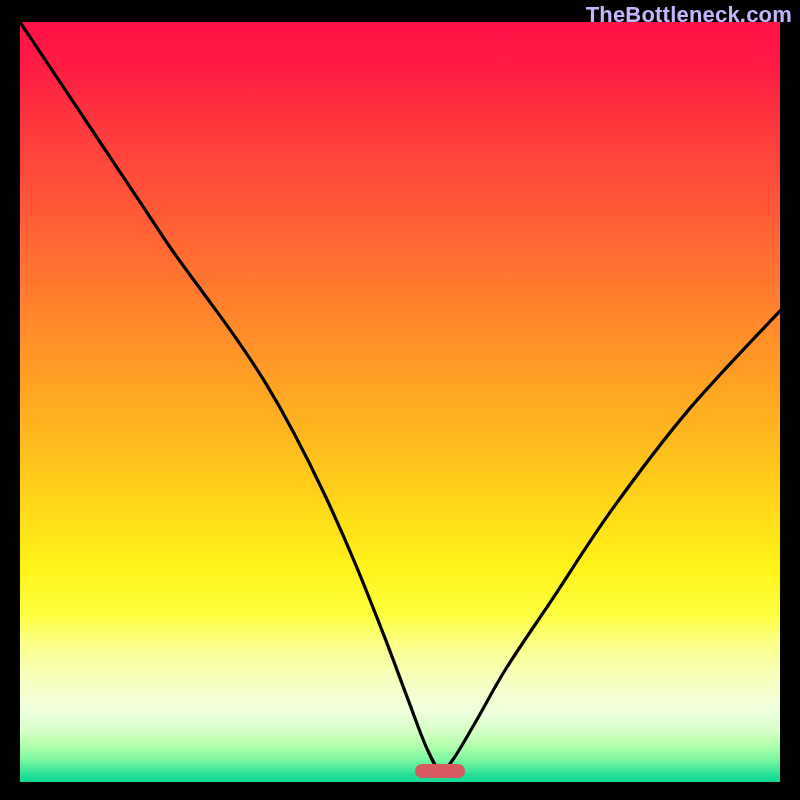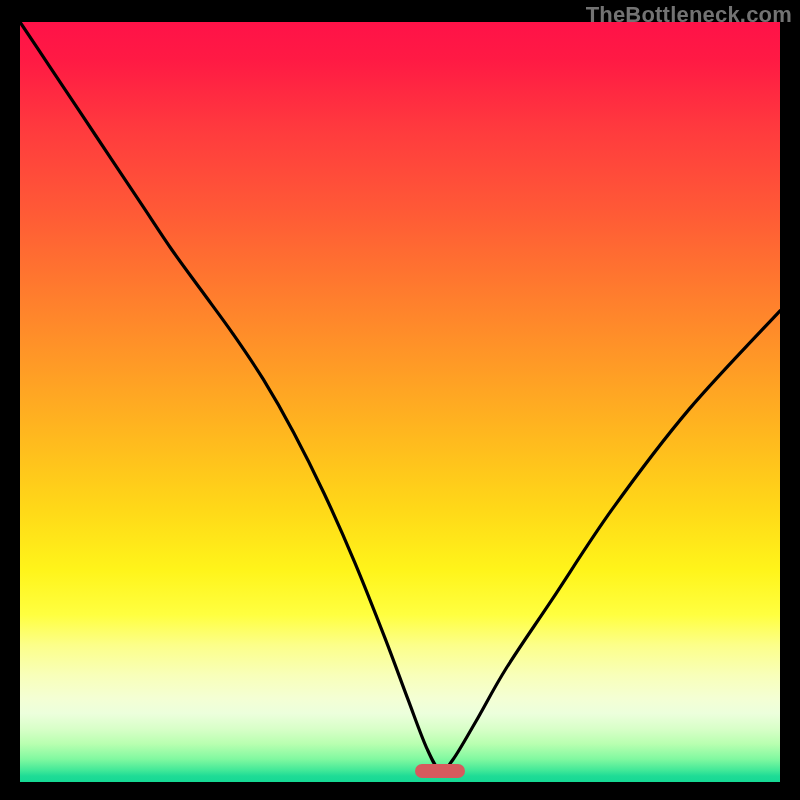--- a/index.html
+++ b/index.html
@@ -52,21 +52,21 @@
       #15d994 100%
     );
   }
   .watermark {
     position: absolute;
     top: 2px;
     right: 8px;
     font-family: Arial, Helvetica, sans-serif;
     font-size: 22px;
     font-weight: 600;
-    color: #737373;
+    color: #c4b5fd;
     letter-spacing: 0.2px;
   }
   svg.curve {
     position: absolute;
     left: 0; top: 0;
   }
   .marker {
     position: absolute;
     width: 50px;
     height: 14px;

